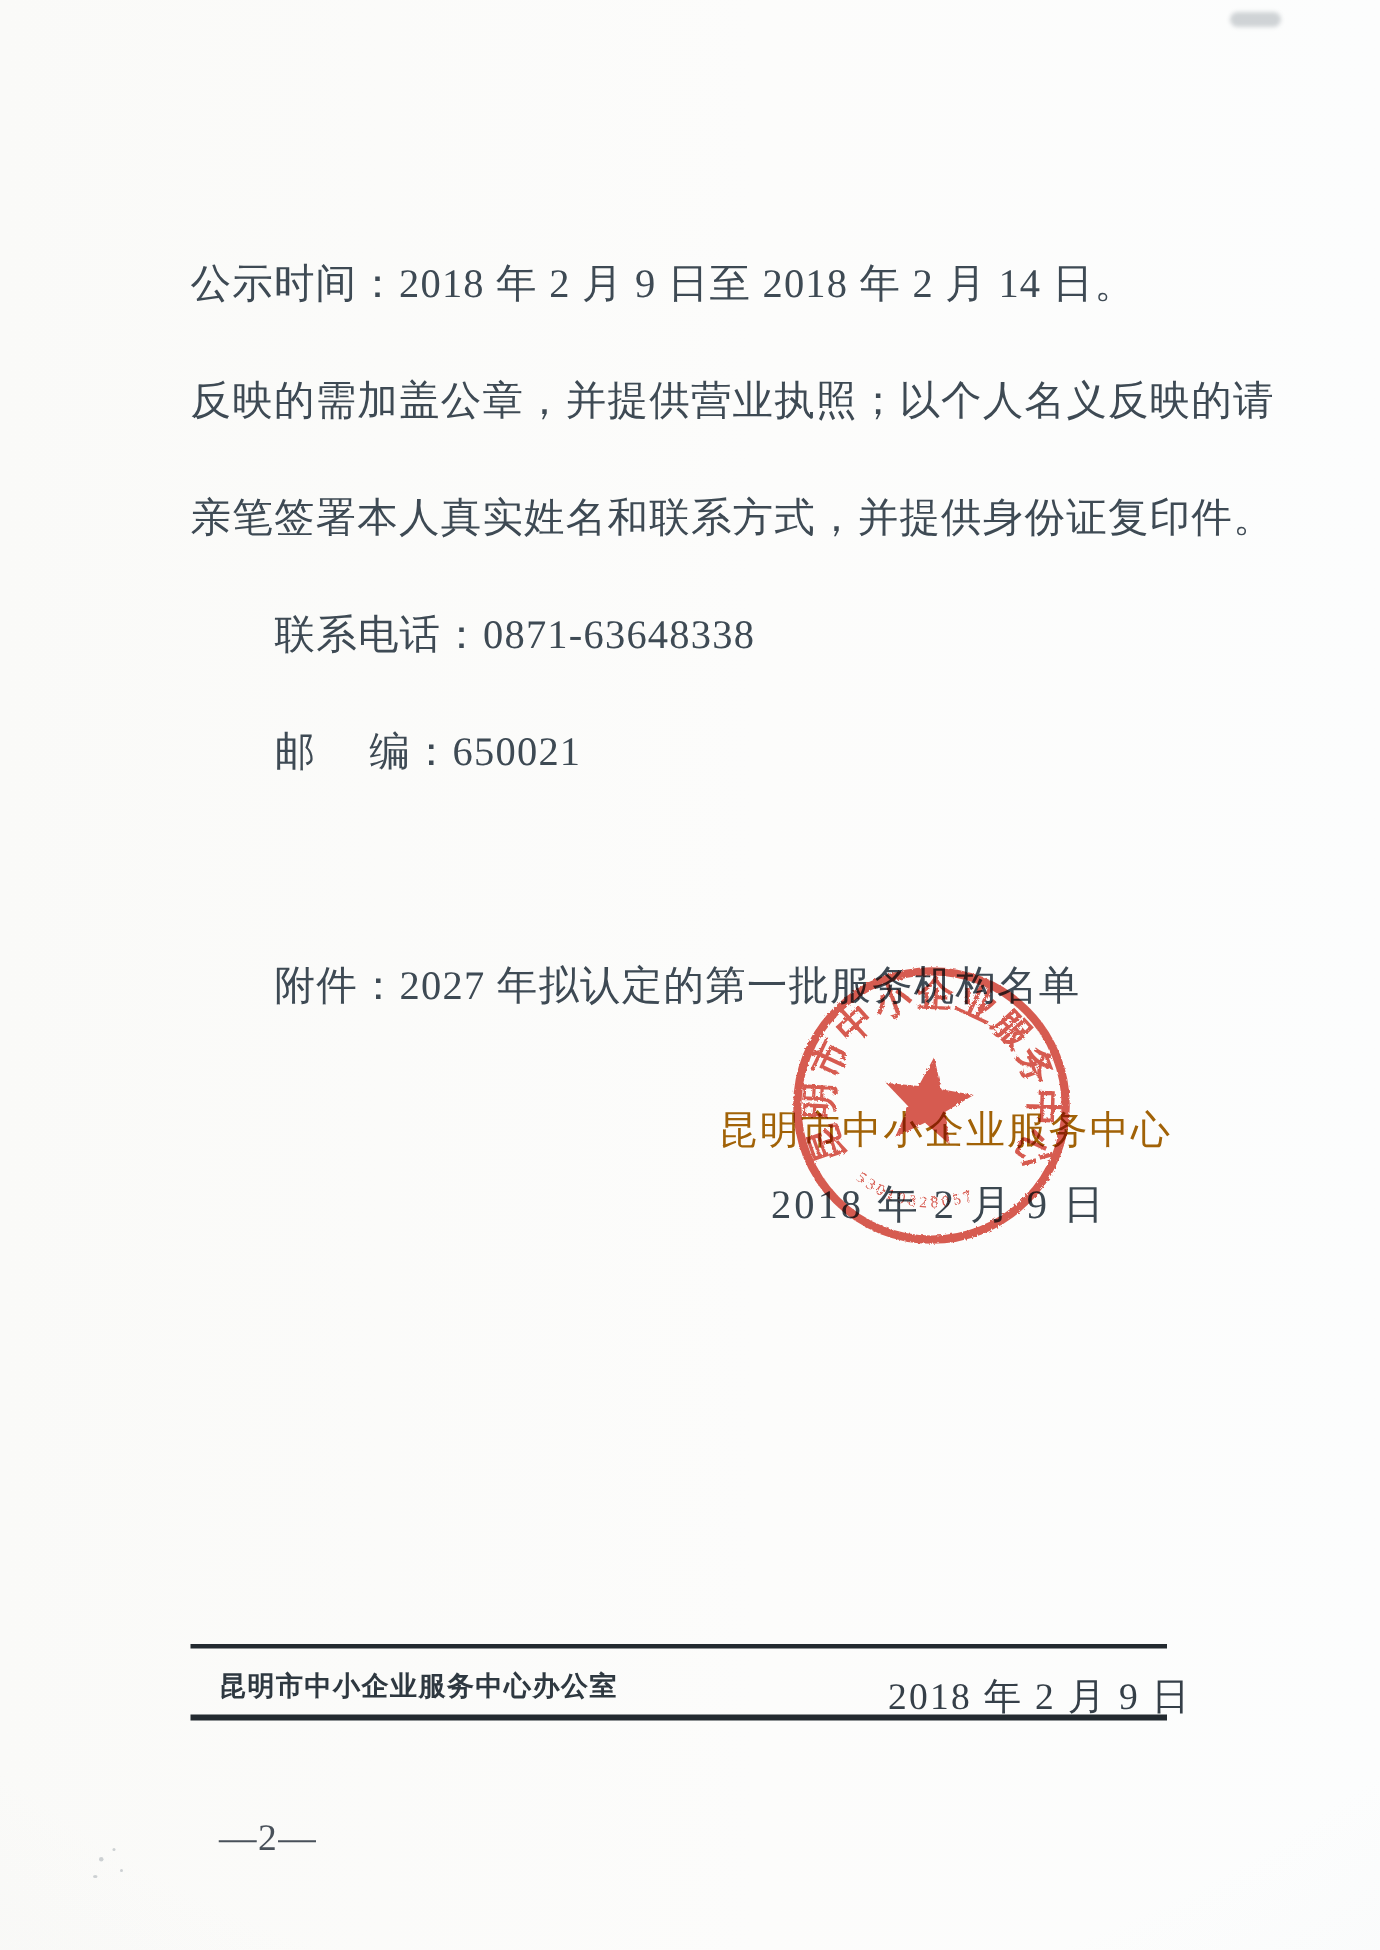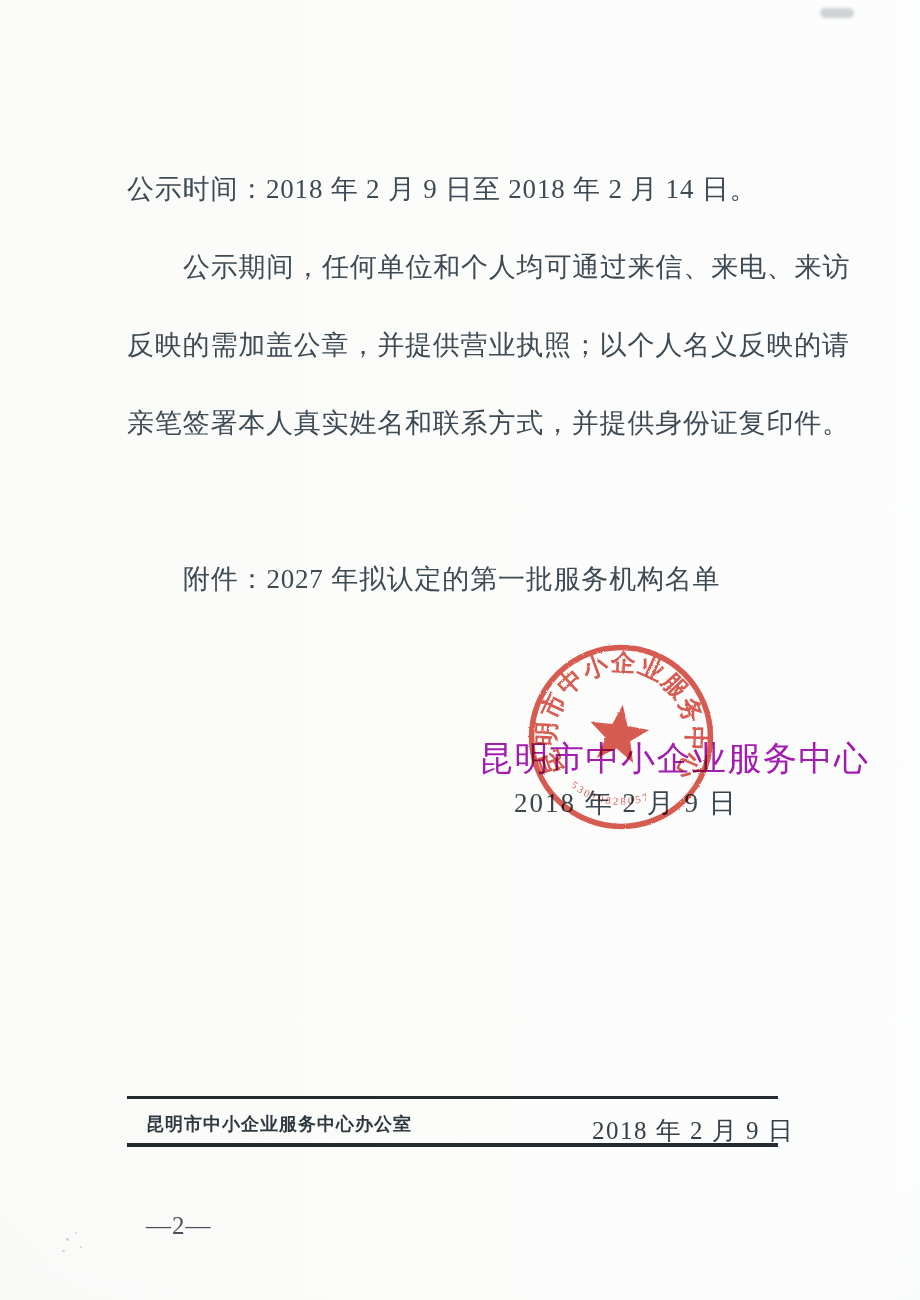--- a/index.html
+++ b/index.html
@@ -13,21 +13,21 @@
     background:radial-gradient(120% 90% at 50% 40%, rgba(255,255,255,0) 70%, rgba(225,228,230,0.25) 100%);
   }
   .body-text{
     position:absolute;left:127px;top:134px;width:680px;
     font-size:27px;line-height:45px;letter-spacing:0.8px;color:#3e4a54;
   }
   .body-text .line{white-space:nowrap;margin-top:33px;}
   .body-text .line.indent{padding-left:56px;}
   .signoff-org{
     position:absolute;left:479px;top:736px;z-index:1;
-    font-size:34px;letter-spacing:1.5px;color:#a21caf;white-space:nowrap;
+    font-size:26px;letter-spacing:1.5px;color:#a16207;white-space:nowrap;
   }
   .signoff-date{
     position:absolute;left:514px;top:785px;z-index:1;
     font-size:27px;letter-spacing:2px;color:#3b4750;white-space:nowrap;
   }
   .seal{
     position:absolute;left:524px;top:640px;width:194px;height:194px;z-index:2;
     mix-blend-mode:multiply;opacity:0.92;filter:blur(0.3px);
   }
   .footer-rule-top{
@@ -63,23 +63,24 @@
 
 <div class="paper-shade"></div>
 <div class="smudge-top-right"></div>
 <div class="speck s1"></div>
 <div class="speck s2"></div>
 <div class="speck s3"></div>
 <div class="speck s4"></div>
 
 <div class="body-text">
     <div class="line">公示时间：2018 年 2 月 9 日至 2018 年 2 月 14 日。</div>
-    <div class="line indent">公示期间，任何单位和个人均可通过来信、来电、来访</div>
     <div class="line">反映的需加盖公章，并提供营业执照；以个人名义反映的请</div>
     <div class="line">亲笔签署本人真实姓名和联系方式，并提供身份证复印件。</div>
+    <div class="line indent">联系电话：0871-63648338</div>
+    <div class="line indent">邮　 编：650021</div>
     <div class="line">&nbsp;</div>
     <div class="line indent">附件：2027 年拟认定的第一批服务机构名单</div>
   </div>
 
 <div class="signoff-org">昆明市中小企业服务中心</div>
 <div class="signoff-date">2018 年 2 月 9 日</div>
 
 <svg class="seal" viewBox="0 0 193 193" xmlns="http://www.w3.org/2000/svg">
   <defs>
     <path id="seal-arc-top" d="M 41.1 132.4 A 66 66 0 1 1 151.9 132.4" fill="none"></path>

